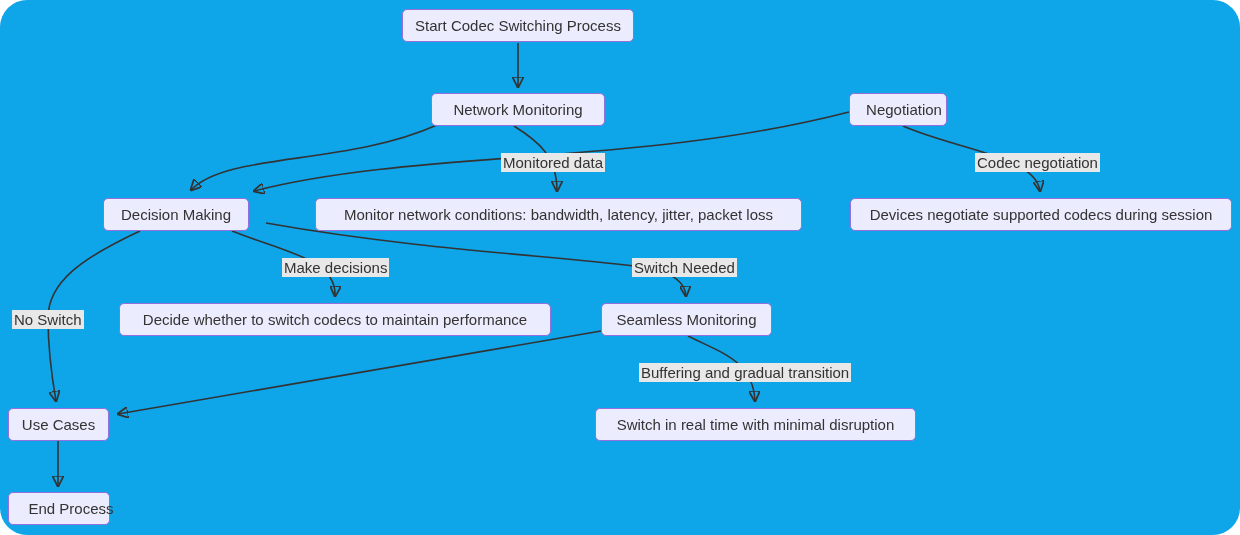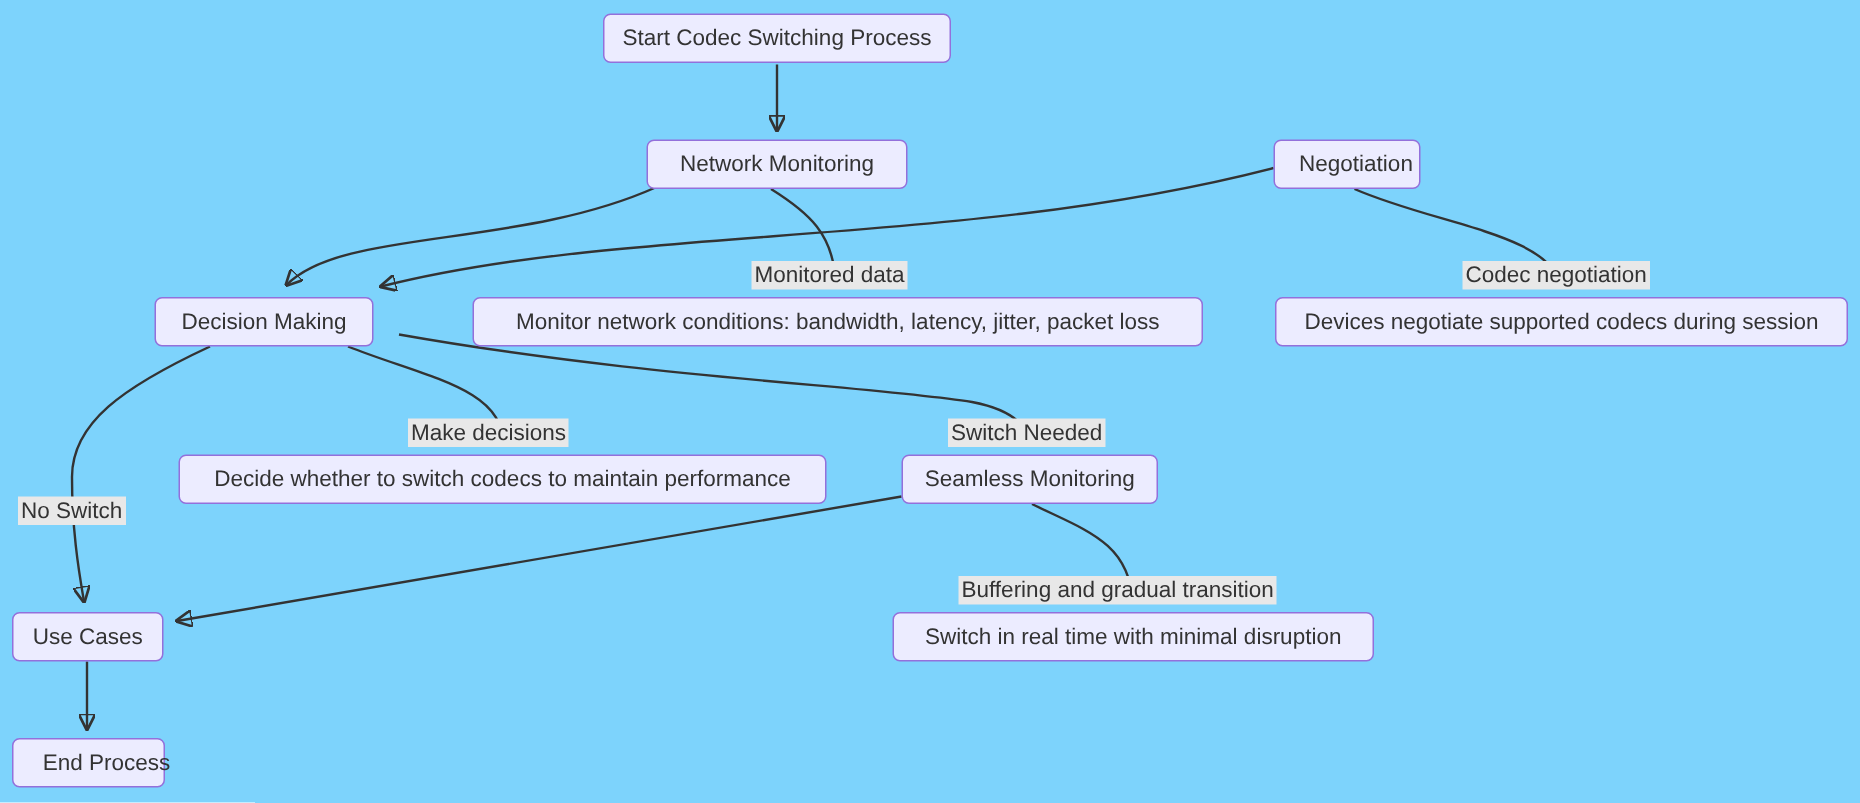--- a/index.html
+++ b/index.html
@@ -5,22 +5,23 @@
   html, body {
     margin: 0;
     padding: 0;
     background: #ffffff;
     font-family: "Liberation Sans", "DejaVu Sans", sans-serif;
   }
   .canvas {
     position: relative;
     width: 1240px;
     height: 535px;
-    background: #7dd3fc;
+    background: #0ea5e9;
     overflow: hidden;
+    border-radius: 27px;
   }
   .edges-svg {
     position: absolute;
     left: 0; top: 0;
     width: 1240px; height: 535px;
     z-index: 1;
   }
   .edges-svg path {
     fill: none;
     stroke: #333333;
@@ -44,38 +45,37 @@
   .edge-label {
     position: absolute;
     background: #e8e8e8;
     color: #333333;
     font-size: 15px;
     line-height: 19px;
     height: 19px;
     padding: 0 2px;
     white-space: nowrap;
     z-index: 2;
-    margin-top: 21px;
   }
   
   #n-start              { left: 402px; top: 9px;   width: 232px; }
   #n-network-monitoring { left: 431px; top: 93px;  width: 174px; }
   #n-negotiation        { left: 849px; top: 93px;  width: 98px; padding-left: 12px; }
   #n-decision-making    { left: 103px; top: 198px; width: 146px; }
   #n-monitor-conditions { left: 315px; top: 198px; width: 487px; }
   #n-devices-negotiate  { left: 850px; top: 198px; width: 382px; }
   #n-decide-switch      { left: 119px; top: 303px; width: 432px; }
   #n-seamless-transition{ left: 601px; top: 303px; width: 171px; }
   #n-use-cases          { left: 8px;   top: 408px; width: 101px; }
   #n-switch-real-time   { left: 595px; top: 408px; width: 321px; }
   #n-end-process        { left: 8px;   top: 492px; width: 102px; padding-left: 24px; }
   
   #l-monitored-data   { left: 501px; top: 153px; }
   #l-codec-negotiation{ left: 975px; top: 153px; }
-  #l-make-decisions   { left: 272px; top: 258px; text-align: center; }
+  #l-make-decisions   { left: 282px; top: 258px; text-align: center; }
   #l-switch-needed    { left: 632px; top: 258px; }
   #l-no-switch        { left: 12px;  top: 310px; }
   #l-buffering        { left: 639px; top: 363px; }
 </style>
 </head>
 <body>
 
 <div class="canvas">
 
   <svg class="edges-svg" viewBox="0 0 1240 535" xmlns="http://www.w3.org/2000/svg">

